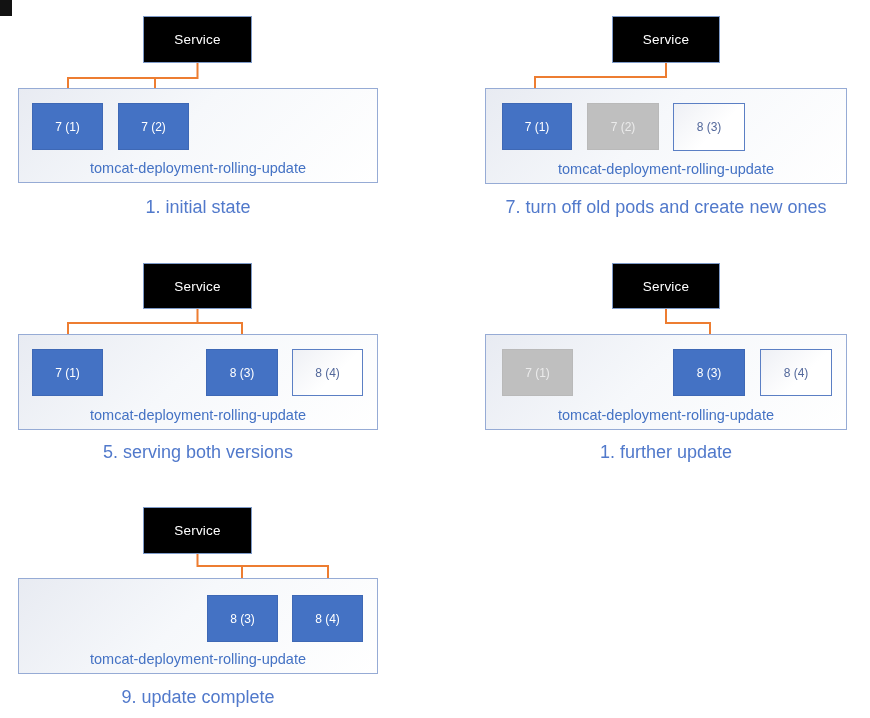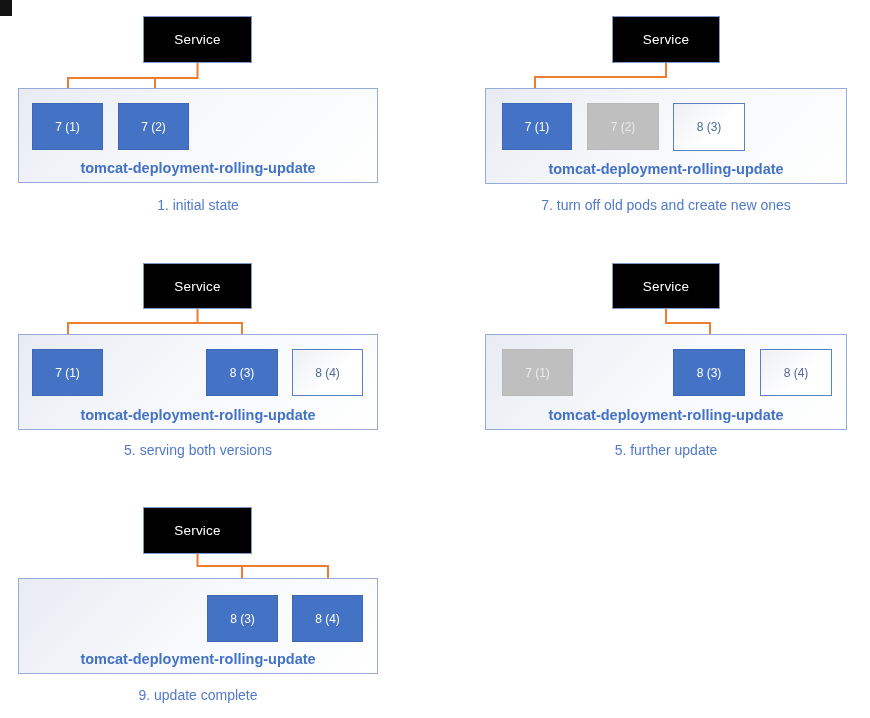--- a/index.html
+++ b/index.html
@@ -11,36 +11,35 @@
 
   .service {
     position:absolute; display:flex; align-items:center; justify-content:center;
     background:#000000; border:1px solid #7e9ac8; color:#ffffff;
     font-size:13.5px; letter-spacing:.2px; box-sizing:border-box;
   }
   .deploy {
     position:absolute; box-sizing:border-box;
     border:1px solid #96abd5;
     background:linear-gradient(135deg,#e8ebf2 0%, #f6f8fb 45%, #ffffff 100%);
-    font-weight:bold;
   }
   .deploy-label {
     position:absolute; left:0; right:0; bottom:6px; text-align:center;
     color:#4472c4; font-size:14.5px;
   }
   .pod {
     position:absolute; display:flex; align-items:center; justify-content:center;
     font-size:12px; box-sizing:border-box;
   }
   .pod.active     { background:#4472c4; border:1px solid #3e68b5; color:#ffffff; }
   .pod.terminated { background:#bfbfbf; border:1px solid #b9b9b9; color:#ebebeb; }
   .pod.pending    { background:linear-gradient(135deg,#eef0f5 0%, #ffffff 60%);
                     border:1px solid #5b7fc4; color:#53689b; }
   .caption {
-    position:absolute; text-align:center; color:#5179cb; font-size:14px;
+    position:absolute; text-align:center; color:#5179cb; font-size:18px;
   }
   .corner-mark { position:absolute; left:0; top:0; width:12px; height:16px; background:#121212; }
 </style>
 </head>
 <body>
 
 <div id="canvas">
 
   <div class="corner-mark"></div>
 
@@ -139,21 +138,21 @@
     </div>
     <div class="pod terminated" style="left:502px;top:349px;width:71px;height:47px">
         <span>7 (1)</span>
       </div>
     <div class="pod active" style="left:673px;top:349px;width:72px;height:47px">
         <span>8 (3)</span>
       </div>
     <div class="pod pending" style="left:760px;top:349px;width:72px;height:47px">
         <span>8 (4)</span>
       </div>
-    <div class="caption" style="left:485px;top:442px;width:362px">5. further update</div>
+    <div class="caption" style="left:485px;top:442px;width:362px">1. further update</div>
   </div>
 
   <div>
     <div class="service" style="left:143px;top:507px;width:109px;height:47px">
       <span>Service</span>
     </div>
     <div class="deploy" style="left:18px;top:578px;width:360px;height:96px">
       <span class="deploy-label">tomcat-deployment-rolling-update</span>
     </div>
     <div class="pod active" style="left:207px;top:595px;width:71px;height:47px">

